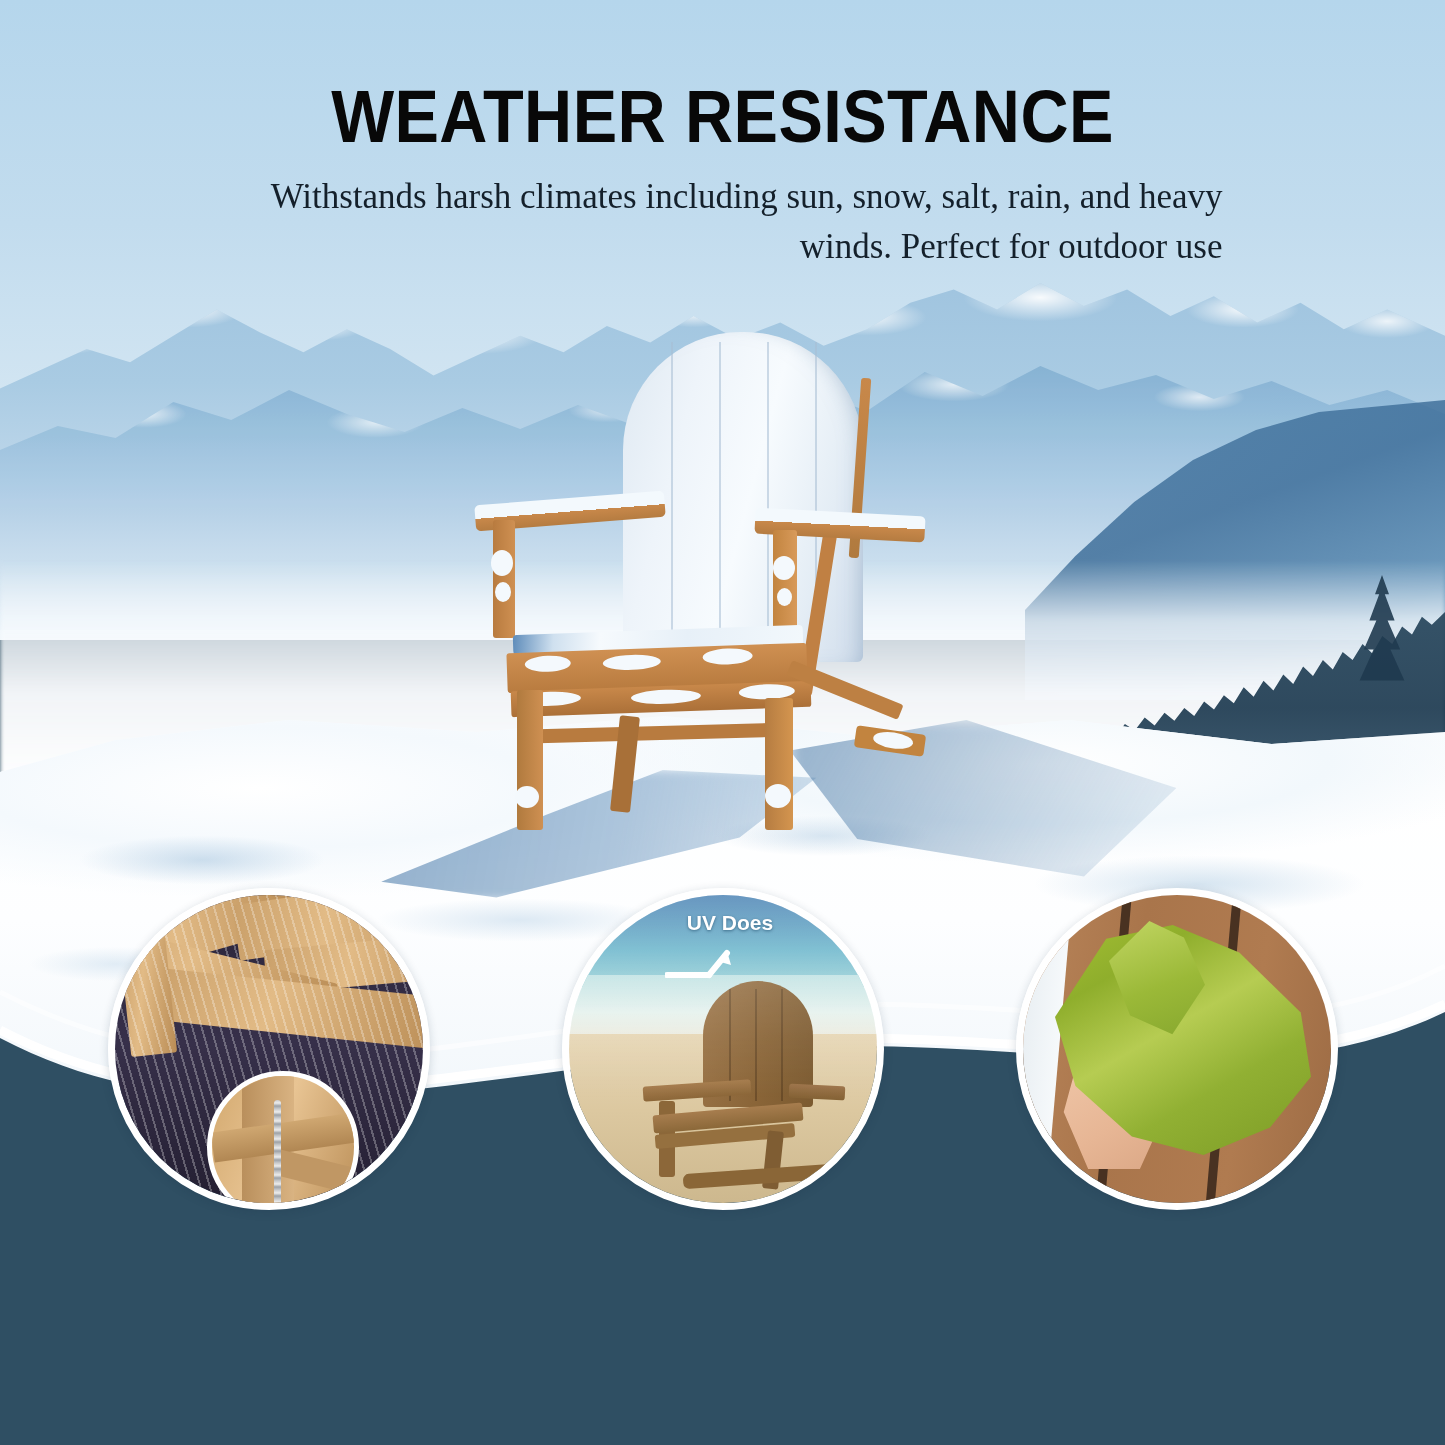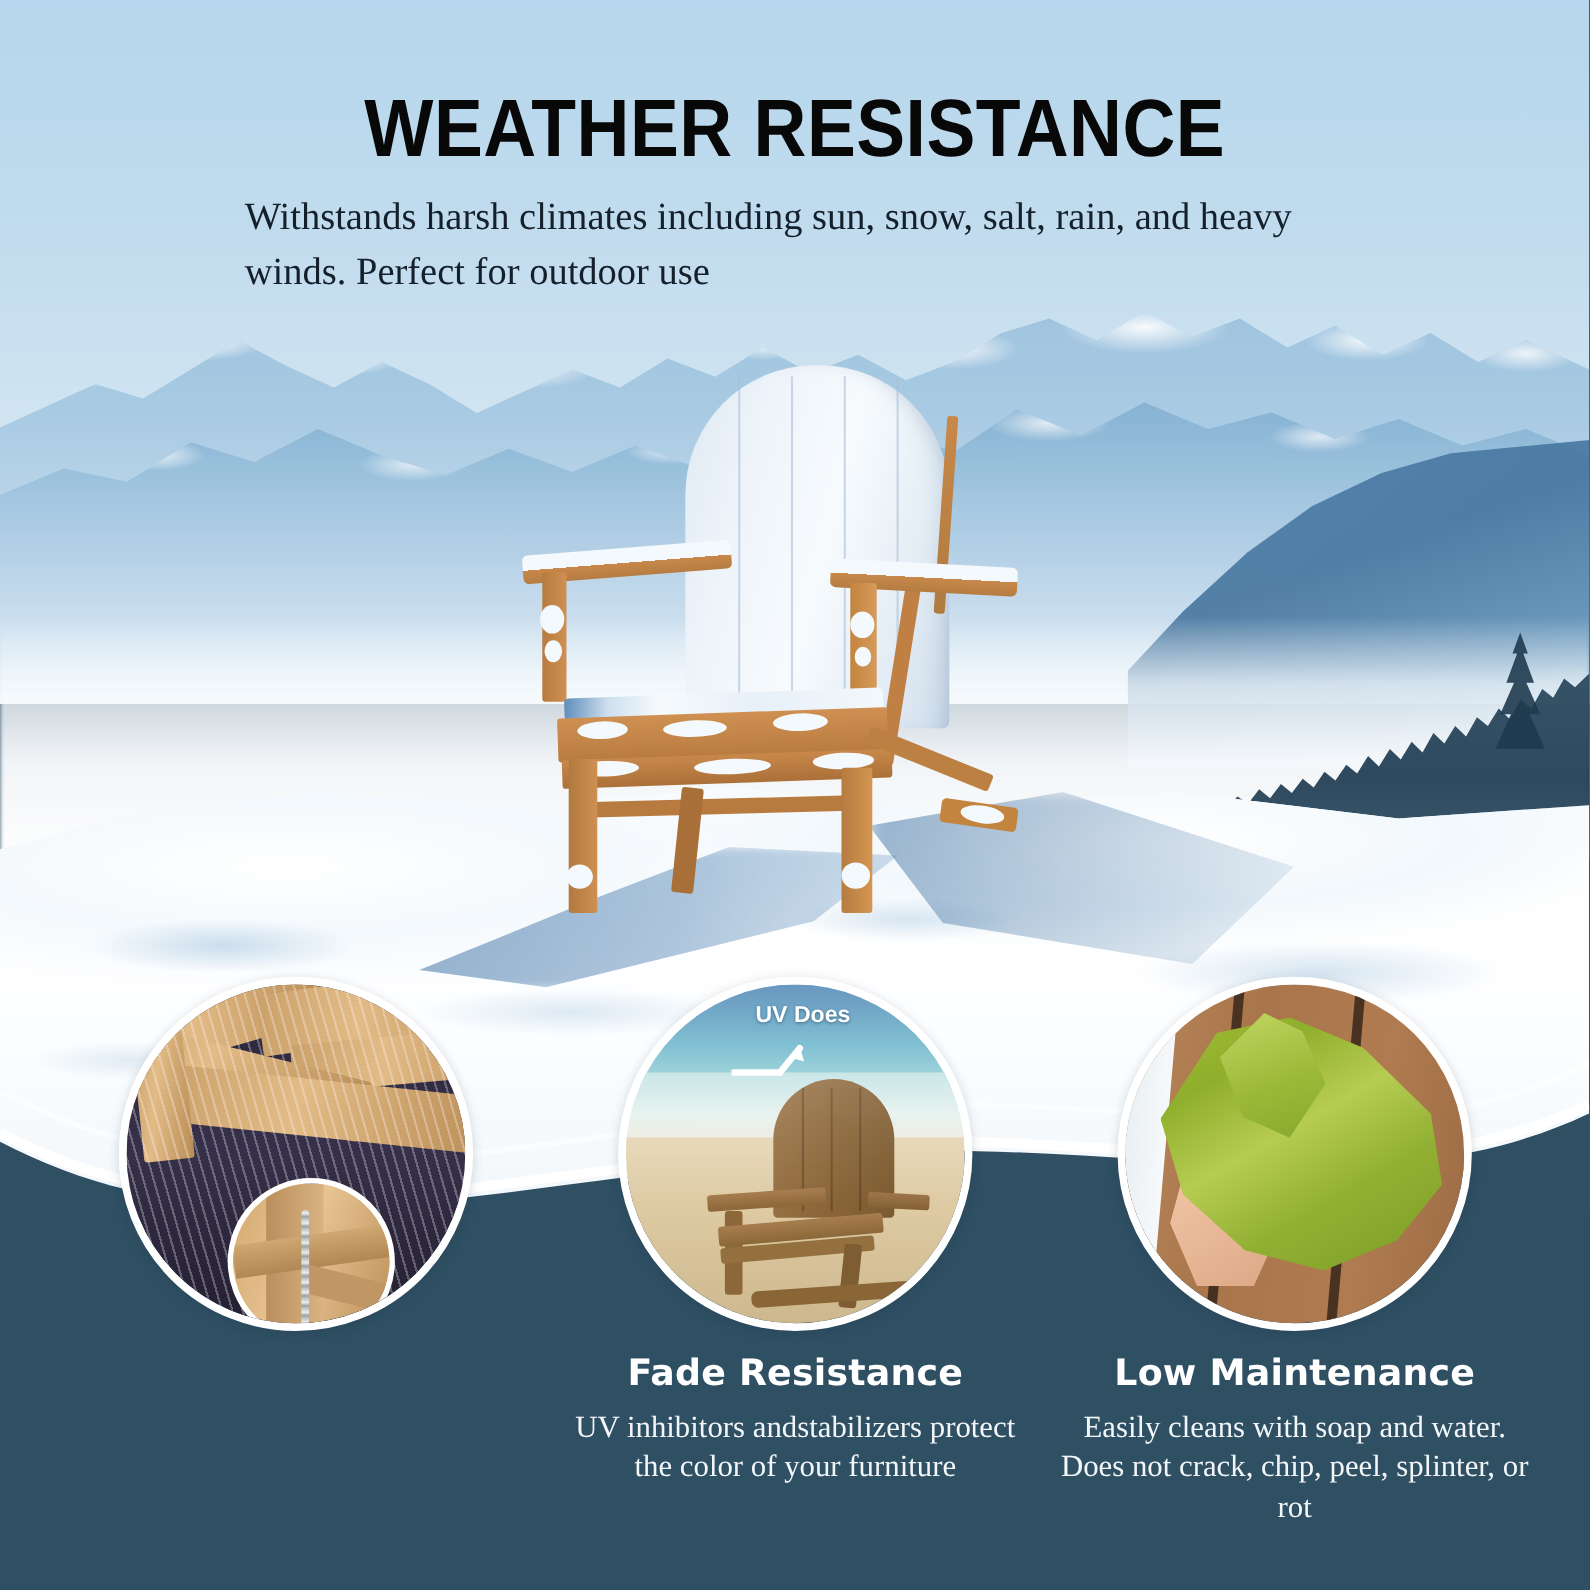--- a/index.html
+++ b/index.html
@@ -319,21 +319,21 @@
 
   
   #title {
     position:absolute; left:0; top:74px; width:1445px; text-align:center;
     font-family:"Liberation Sans", sans-serif;
     font-weight:700; font-size:74px; letter-spacing:0.5px;
     color:#080808; transform:scaleX(.90); transform-origin:center;
   }
   #subtitle {
     position:absolute; left:50%; top:172px; transform:translateX(-50%);
-    width:1000px; text-align:left;
+    width:1000px; text-align:right;
     font-family:"Liberation Serif", serif;
     font-size:35px; line-height:1.42; color:#14202b;
   }
 
   
   .feat-caption { position:absolute; width:430px; text-align:center; }
   #cap-1 { left:54px;  top:1228px; }
   #cap-2 { left:508px; top:1228px; }
   #cap-3 { left:962px; top:1228px; }
   .feat-title {
@@ -472,22 +472,14 @@
     <div class="hand"></div>
     <div class="cloth"></div>
     <div class="cloth-fold"></div>
   </div>
 
   <div id="title">WEATHER RESISTANCE</div>
   <div id="subtitle">Withstands harsh climates including sun, snow, salt, rain, and heavy winds. Perfect for outdoor use</div>
 
   <div class="feat-caption" id="cap-1">
   </div>
-  <div class="feat-caption" id="cap-2">
-    <div class="feat-title">Fade Resistance</div>
-    <div class="feat-body">UV inhibitors andstabilizers protect the color of your furniture</div>
-  </div>
-  <div class="feat-caption" id="cap-3">
-    <div class="feat-title">Low Maintenance</div>
-    <div class="feat-body">Easily cleans with soap and water. Does not crack, chip, peel, splinter, or rot</div>
-  </div>
 
 </div>
 
 </body></html>

